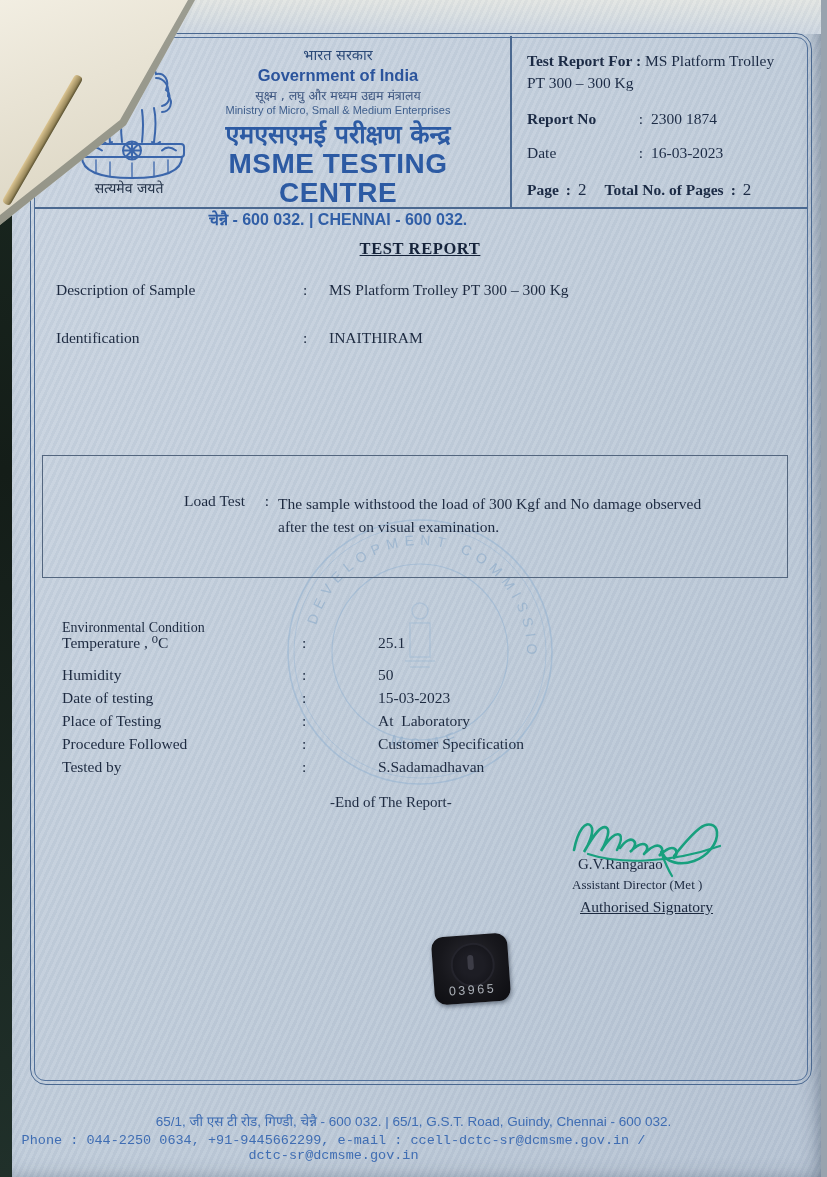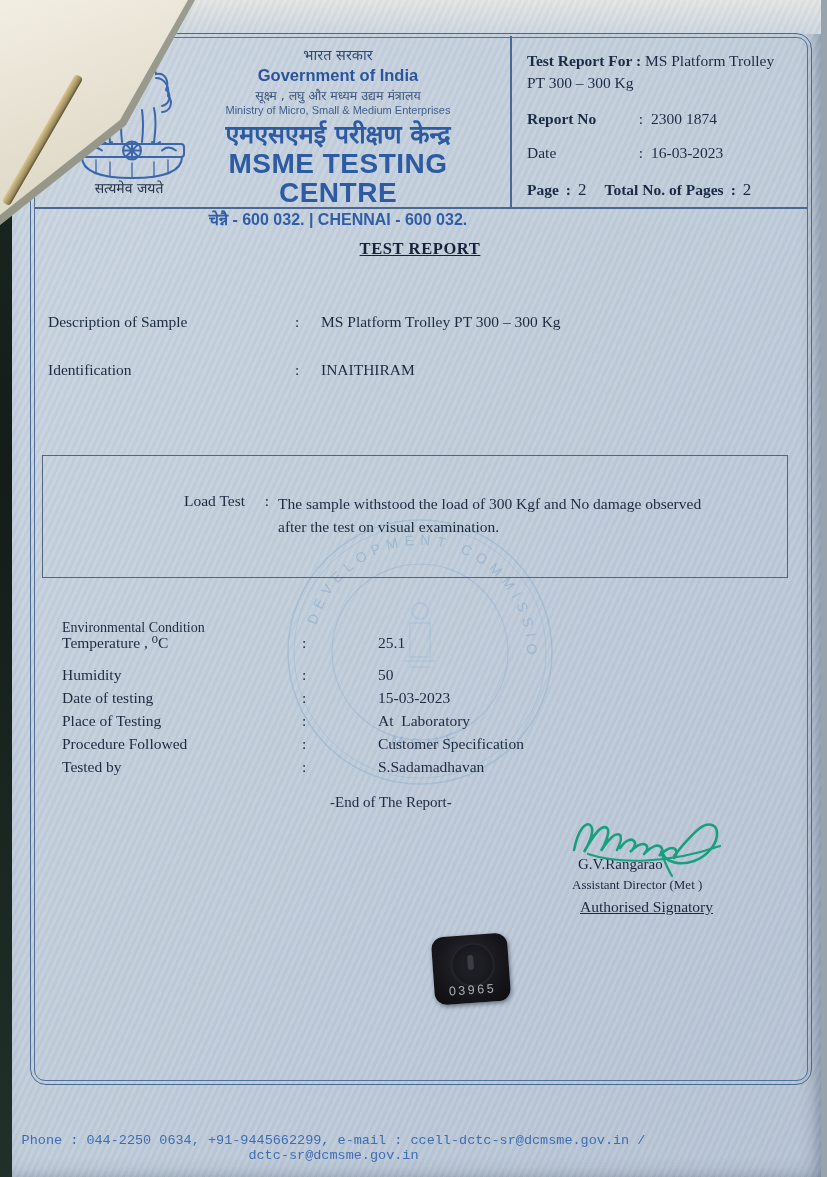--- a/index.html
+++ b/index.html
@@ -58,21 +58,21 @@
   .ri-page{position:absolute;left:0;top:136px;display:flex;align-items:baseline;}
   .bold{font-weight:bold;}
   .num{font-size:17px;}
 
   
   .doc-title{position:absolute;left:30px;top:239px;width:780px;text-align:center;z-index:12;
              font-weight:bold;font-size:16.5px;letter-spacing:.6px;color:#15233a;text-decoration:underline;}
   .results-title{position:absolute;left:30px;top:409px;width:780px;text-align:center;z-index:12;
              font-weight:bold;font-size:16.5px;letter-spacing:.6px;color:#15233a;text-decoration:underline;white-space:pre;}
 
-  .field-row{position:absolute;left:48px;display:flex;z-index:12;font-size:15.5px;color:#1d2a40;margin-top:32px;}
+  .field-row{position:absolute;left:56px;display:flex;z-index:12;font-size:15.5px;color:#1d2a40;}
   .field-row .lbl{width:247px;}
   .field-row .col{width:26px;}
   .f1{top:281px;} .f2{top:329px;}
 
   
   .results-box{position:absolute;left:42px;top:455px;width:744px;height:121px;z-index:12;
                border:1.2px solid #53667f;}
   .load-row{position:absolute;left:106px;top:36px;display:flex;font-size:15.5px;color:#1d2a40;}
   .load-row .lbl{width:72px;margin-left:35px;}
   .load-row .col{width:22px;text-align:center;}
@@ -272,18 +272,19 @@
     </g>
   </svg>
   <div class="sig-name">G.V.Rangarao</div>
   <div class="sig-desig">Assistant Director (Met )</div>
   <div class="sig-role">Authorised Signatory</div>
 
   <div class="sticker">
     <div class="no">03965</div>
   </div>
 
+  <div class="footer1">65/1, जी एस टी रोड, गिण्डी, चेन्नै - 600 032. | 65/1, G.S.T. Road, Guindy, Chennai - 600 032.</div>
   <div class="footer2">Phone : 044-2250 0634, +91-9445662299, e-mail : ccell-dctc-sr@dcmsme.gov.in / dctc-sr@dcmsme.gov.in</div>
 
   <div class="fold"></div>
   <div class="fold-edge"></div>
   <div class="pen"></div>
 </div>
 
 </body></html>

